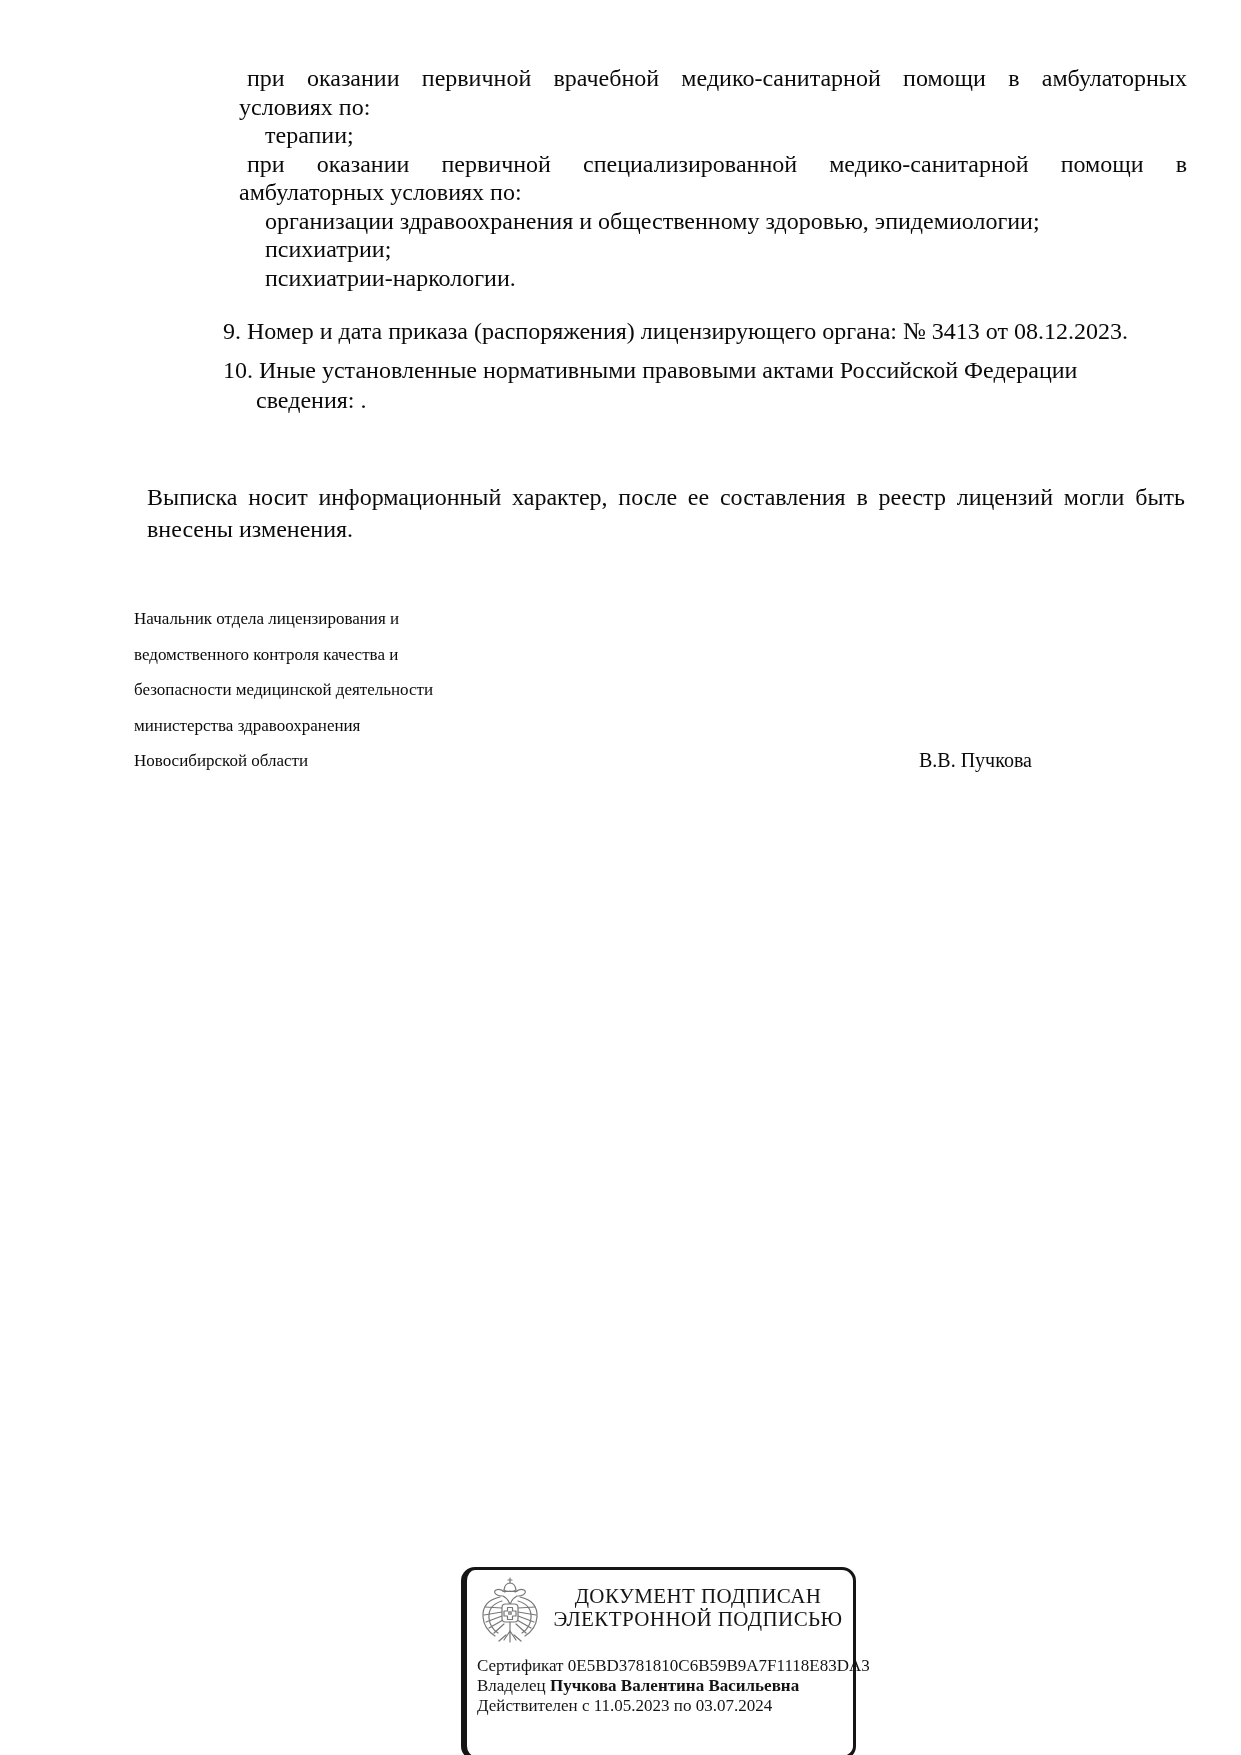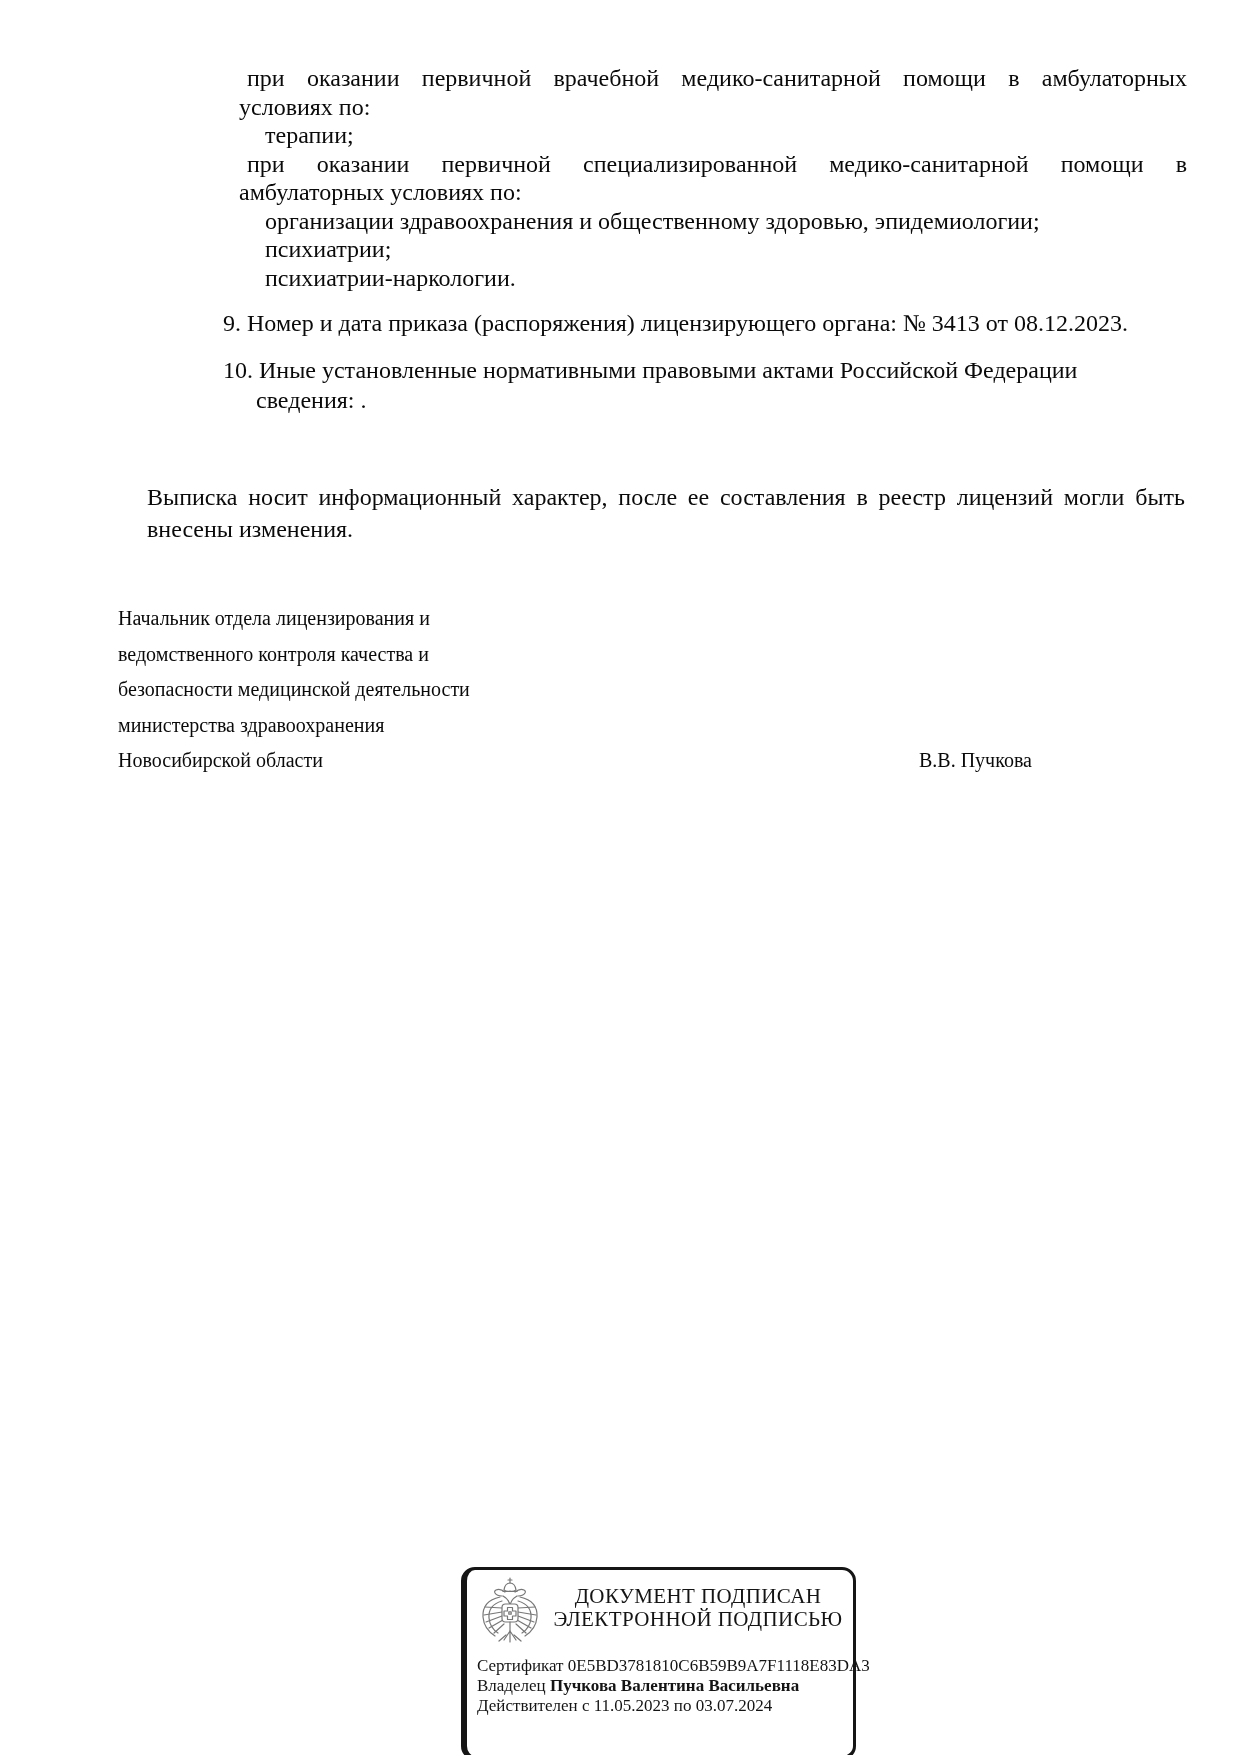--- a/index.html
+++ b/index.html
@@ -13,27 +13,27 @@
     overflow:hidden;
   }
   .abs{position:absolute;}
 
   
   .blk1{left:239px; top:64px; width:948px; font-size:24px; line-height:28.5px;}
   .blk1 .jf{text-align:justify; text-align-last:justify;}
   .blk1 .i8{padding-left:8px;}
   .blk1 .ind{padding-left:26px;}
 
-  .item9{left:223px; top:308px; width:980px; font-size:24px; line-height:30px;}
+  .item9{left:223px; top:316px; width:980px; font-size:24px; line-height:30px;}
   .item10{left:256px; top:355px; width:920px; text-indent:-33px; font-size:24px; line-height:30px;}
 
   .note{left:147px; top:481px; width:1038px; font-size:24px; line-height:32px;}
   .note .jf{text-align:justify; text-align-last:justify;}
 
-  .sig{left:118px; top:601px; width:700px; font-size:20px; line-height:35.5px;}
+  .sig{left:134px; top:601px; width:700px; font-size:17px; line-height:35.5px;}
   .signer{left:919px; top:743px; font-size:20px; line-height:35.5px; white-space:nowrap;}
 
   
   .stamp{
     left:461px; top:1567px; width:395px; height:193px;
     box-sizing:border-box;
     border:3px solid #151515;
     border-left-width:6px;
     border-bottom-width:4px;
     border-radius:14px;

